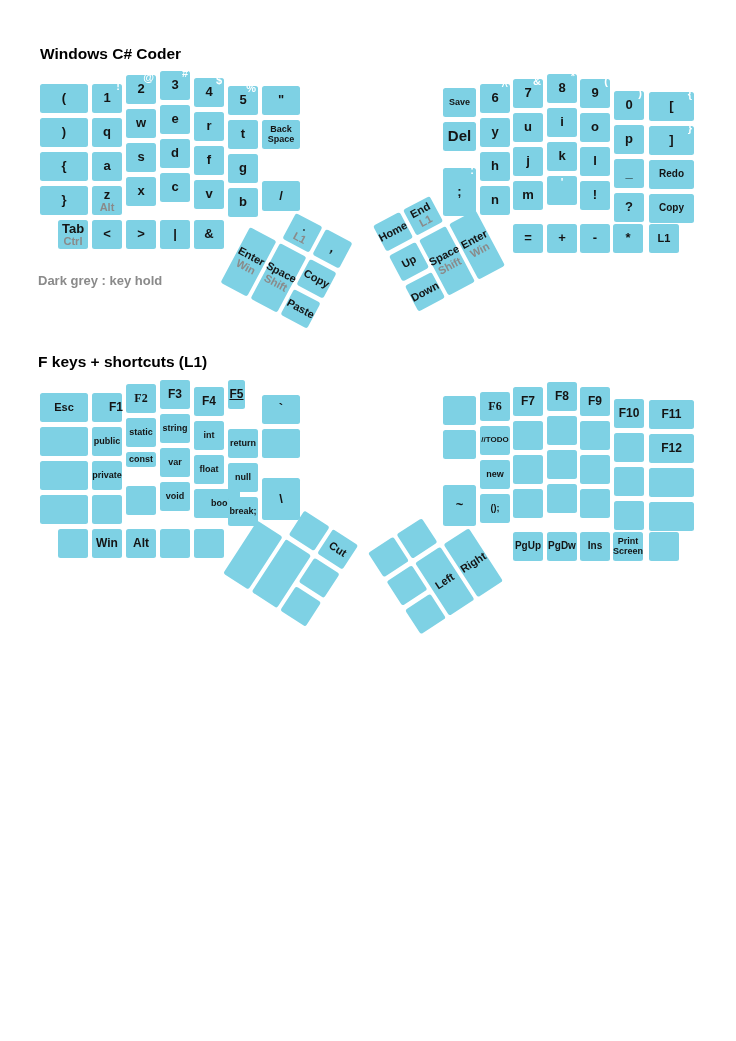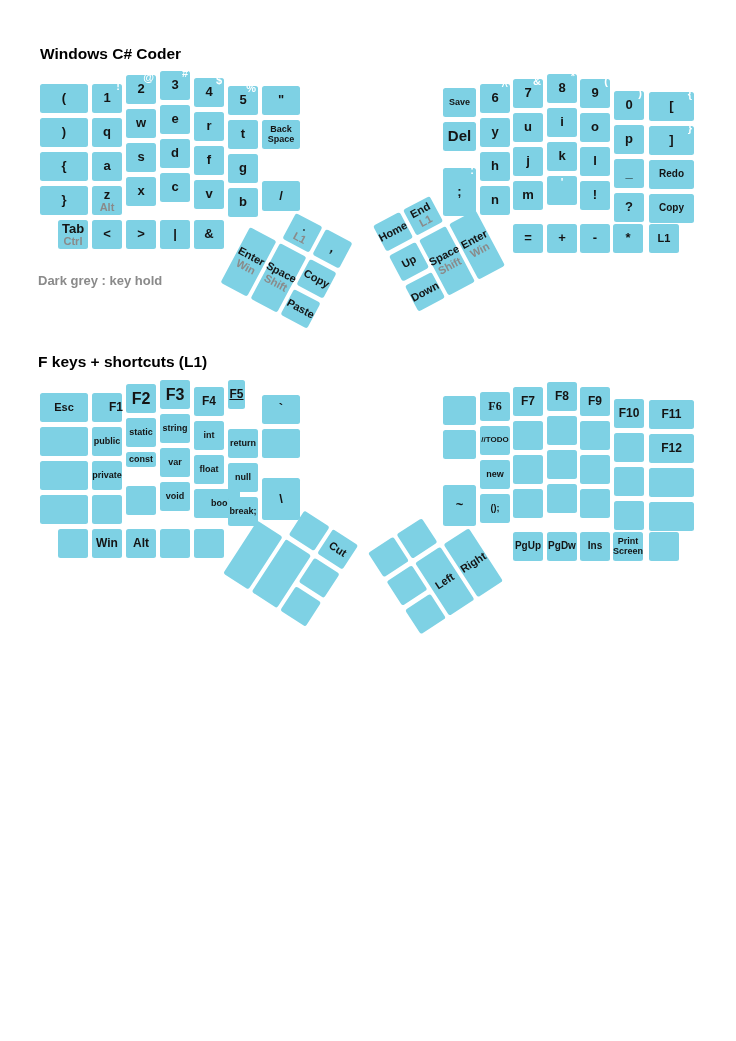--- a/index.html
+++ b/index.html
@@ -89,22 +89,22 @@
         <div class="key" style="left: 649px; top: 194px; width: 45px; height: 29px;"><span class="main" style="font-size: 10px;">Copy</span></div>
         <div class="key" style="left: 513px; top: 224px; width: 30px; height: 29px;"><span class="main" style="font-size: 13px;">=</span></div>
         <div class="key" style="left: 547px; top: 224px; width: 30px; height: 29px;"><span class="main" style="font-size: 13px;">+</span></div>
         <div class="key" style="left: 580px; top: 224px; width: 30px; height: 29px;"><span class="main" style="font-size: 13px;">-</span></div>
         <div class="key" style="left: 613px; top: 224px; width: 30px; height: 29px;"><span class="main" style="font-size: 13px;">*</span></div>
         <div class="key" style="left: 649px; top: 224px; width: 30px; height: 29px;"><span class="main" style="font-size: 11px;">L1</span></div>
       </div>
       <div>
         <div class="key" style="left: 40px; top: 393px; width: 48px; height: 29px;"><span class="main" style="font-size: 11px;">Esc</span></div>
         <div class="key" style="left: 92px; top: 393px; width: 30px; height: 29px;"><span class="main" style="font-size: 12px; margin-left: 18px;">F1</span></div>
-        <div class="key" style="left: 126px; top: 384px; width: 30px; height: 29px;"><span class="main" style="font-size: 16px;">F2</span></div>
-        <div class="key" style="left: 160px; top: 380px; width: 30px; height: 29px;"><span class="main" style="font-size: 16px;">F3</span></div>
+        <div class="key" style="left: 126px; top: 384px; width: 30px; height: 29px;"><span class="main" style="font-size: 12px; font-family: Liberation Serif, serif;">F2</span></div>
+        <div class="key" style="left: 160px; top: 380px; width: 30px; height: 29px;"><span class="main" style="font-size: 12px;">F3</span></div>
         <div class="key" style="left: 194px; top: 387px; width: 30px; height: 29px;"><span class="main" style="font-size: 12px;">F4</span></div>
         <div class="key" style="left: 228px; top: 380px; width: 17px; height: 29px; text-decoration: underline;"><span class="main" style="font-size: 12px;">F5</span></div>
         <div class="key" style="left: 262px; top: 395px; width: 38px; height: 29px;"><span class="main" style="font-size: 13px;">`</span></div>
         <div class="key" style="left: 40px; top: 427px; width: 48px; height: 29px;"><span class="main" style="font-size: 13px;"></span></div>
         <div class="key" style="left: 92px; top: 427px; width: 30px; height: 29px;"><span class="main" style="font-size: 9px;">public</span></div>
         <div class="key" style="left: 126px; top: 418px; width: 30px; height: 29px;"><span class="main" style="font-size: 9px;">static</span></div>
         <div class="key" style="left: 160px; top: 414px; width: 30px; height: 29px;"><span class="main" style="font-size: 9px;">string</span></div>
         <div class="key" style="left: 194px; top: 421px; width: 30px; height: 29px;"><span class="main" style="font-size: 9px;">int</span></div>
         <div class="key" style="left: 228px; top: 429px; width: 30px; height: 29px;"><span class="main" style="font-size: 9px;">return</span></div>
         <div class="key" style="left: 262px; top: 429px; width: 38px; height: 29px;"><span class="main" style="font-size: 13px;"></span></div>

